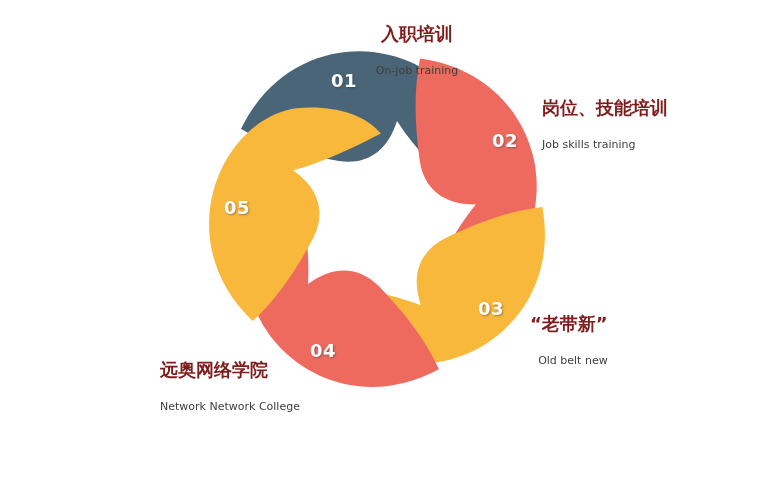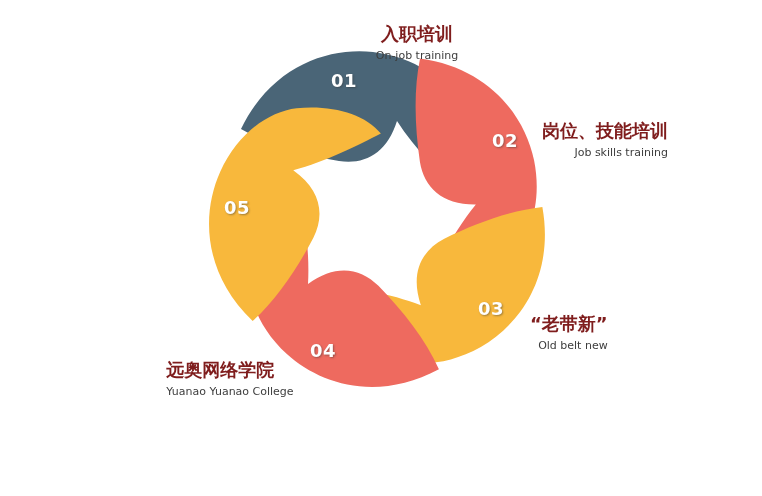--- a/index.html
+++ b/index.html
@@ -27,28 +27,28 @@
   .n4{left:323px;top:350px;}
   .n5{left:237px;top:207px;}
   .label{position:absolute;white-space:nowrap;}
   .label .t{
     font-size:18px;
     font-weight:600;
     color:#7f1d1d;
     line-height:1.2;
   }
   .label .s{
-    margin-top:5px;
+    margin-top:20px;
     font-size:11px;
     font-weight:normal;
     color:#3d3d3d;
     line-height:1.1;
   }
   .b1{left:417px;top:23px;transform:translateX(-50%);text-align:center;}
-  .b2{left:542px;top:120px;text-align:right;}
+  .b2{left:542px;top:97px;text-align:left;}
   .b3{left:530px;top:313px;text-align:right;}
   .b4{left:230px;top:359px;transform:translateX(-50%);text-align:left;}
   .b5{right:554px;top:154px;text-align:right;}
 </style>
 </head>
 <body>
 
 <div class="stage">
 
   <svg width="762" height="496" viewBox="0 0 762 496" aria-hidden="true">
@@ -77,17 +77,17 @@
     <div class="s">Job skills training</div>
   </div>
 
   <div class="label b3">
     <div class="t">“老带新”</div>
     <div class="s">Old belt new</div>
   </div>
 
   <div class="label b4">
     <div class="t">远奥网络学院</div>
-    <div class="s">Yuanao Yuanao College</div>
+    <div class="s">Network Network College</div>
   </div>
 
 
 </div>
 
 </body></html>

